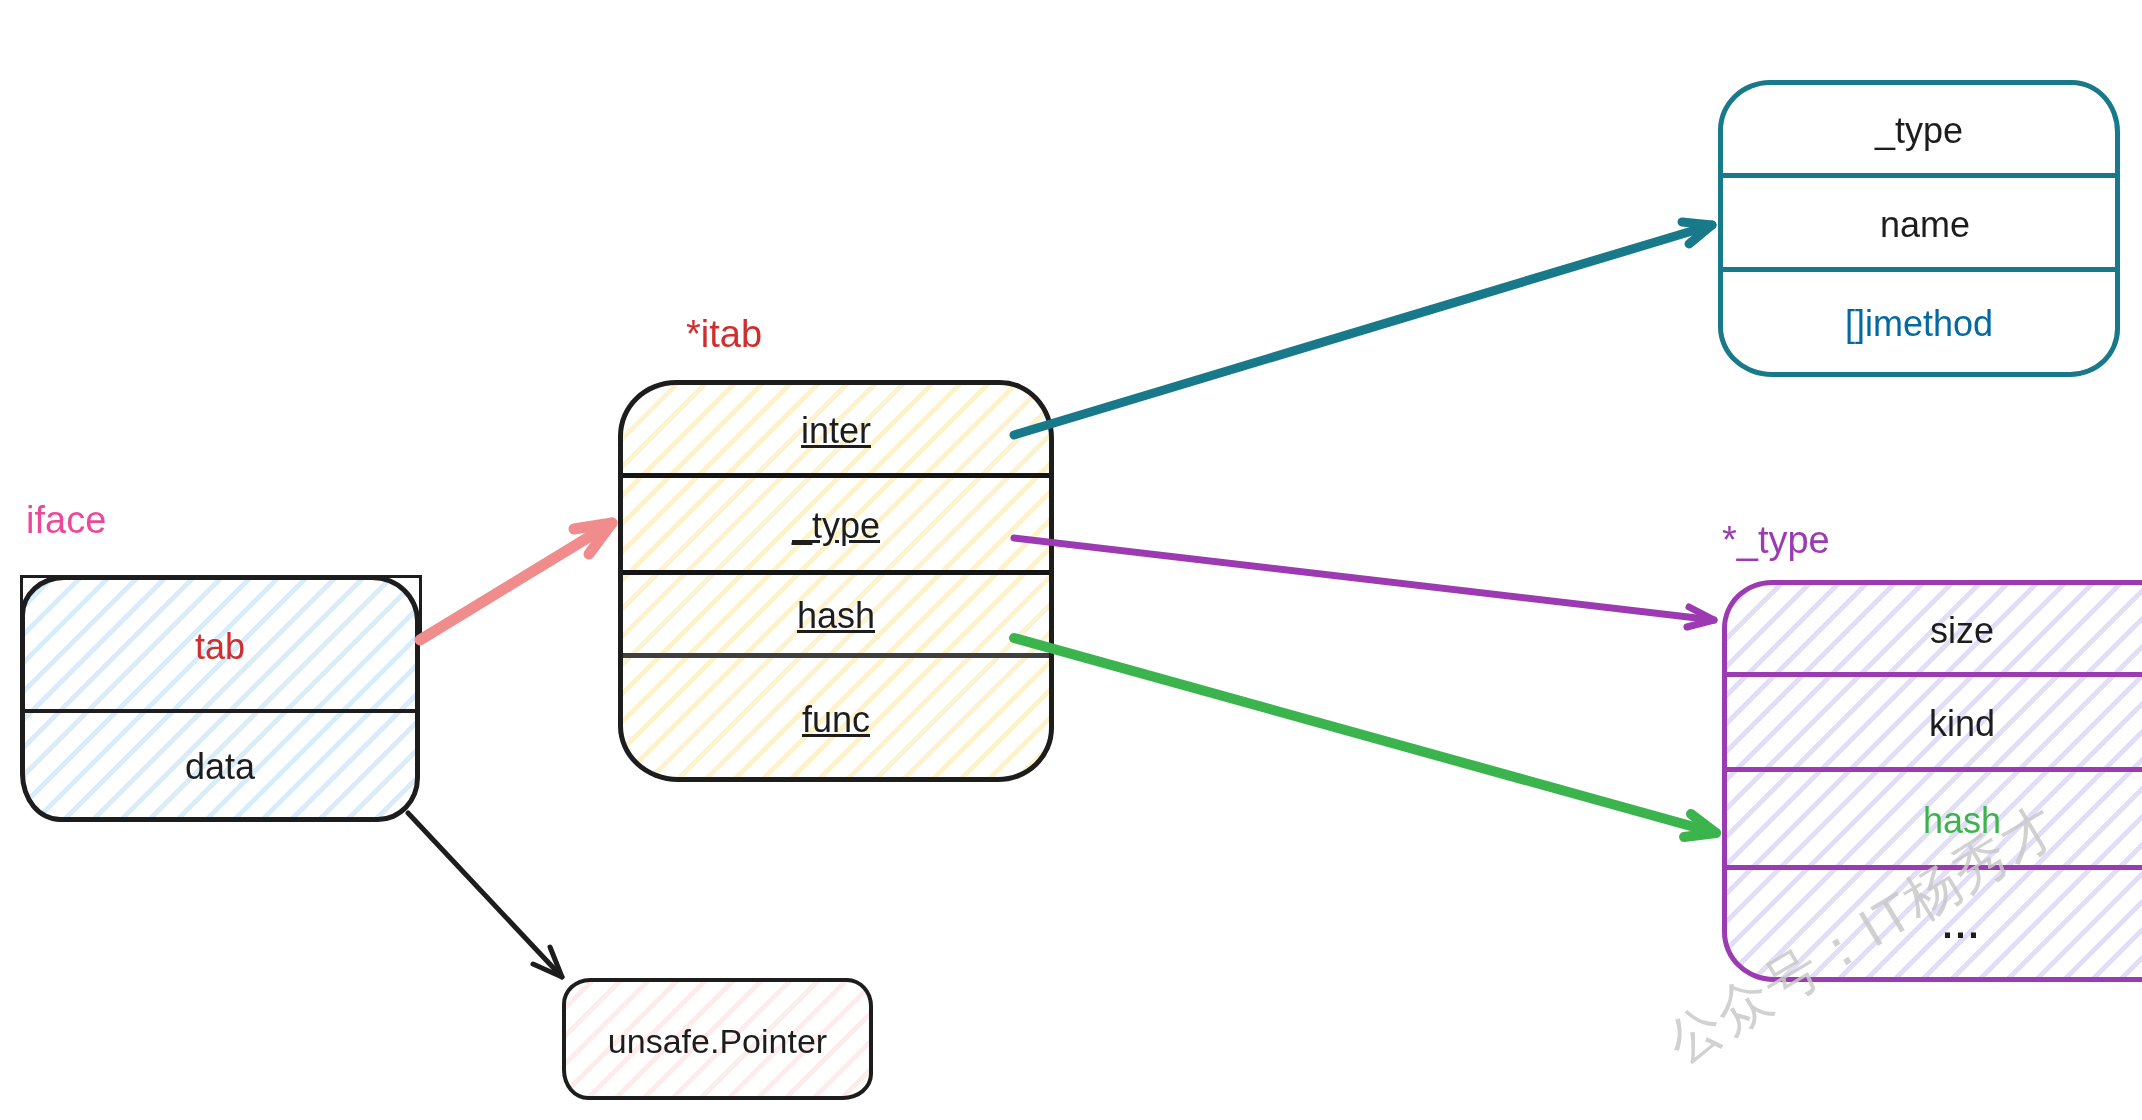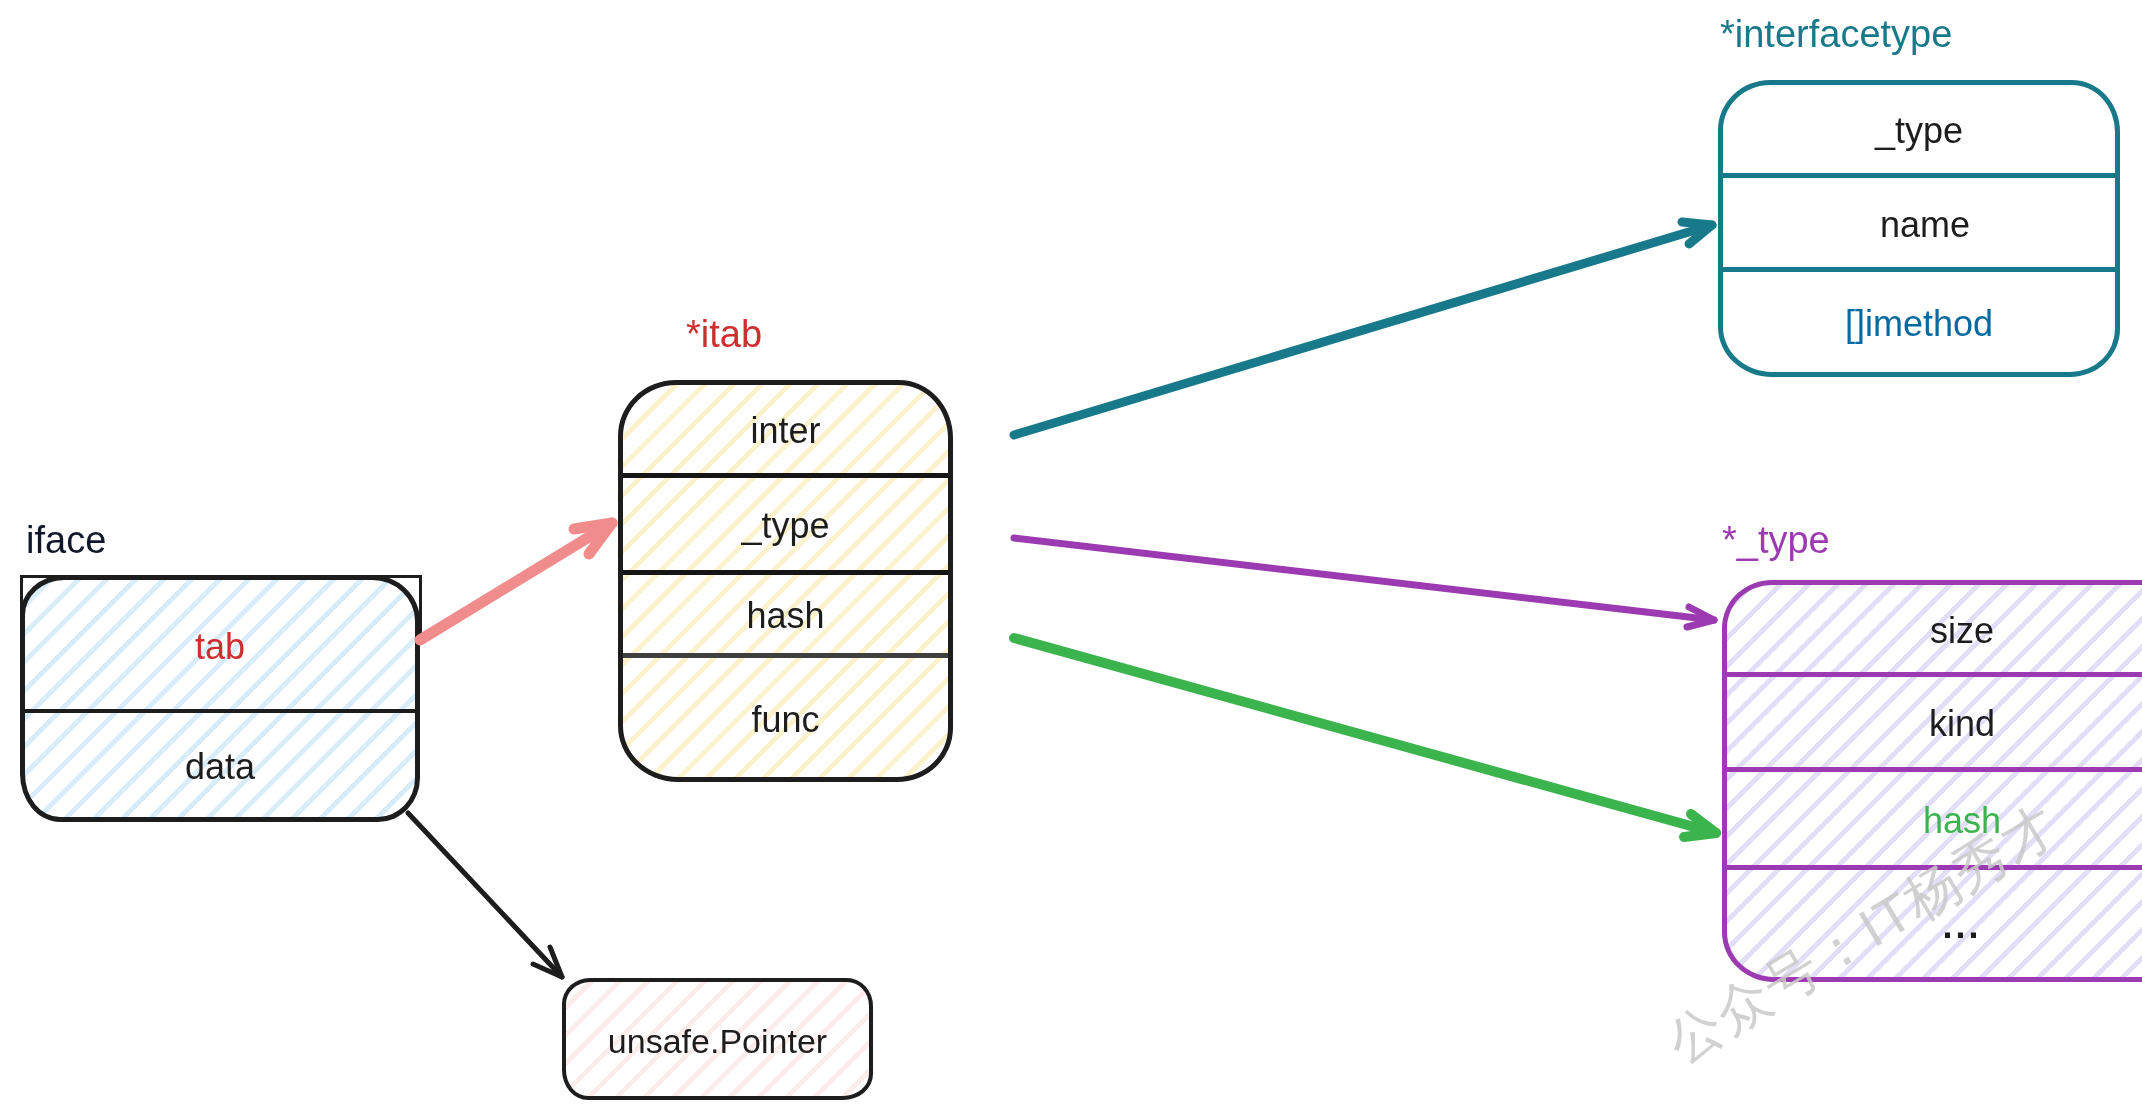--- a/index.html
+++ b/index.html
@@ -17,23 +17,23 @@
 
   
   #iface-box{left:20px;top:575px;width:400px;height:247px;
     border:5px solid #1d1d1d;border-radius:44px 48px 42px 40px/40px 46px 44px 48px;
     background:repeating-linear-gradient(135deg, rgba(0,0,0,0) 0 15px, #d9ecfa 15px 20px);}
   #iface-box .corner-rect{position:absolute;left:-5px;top:-5px;right:-7px;height:62px;
     border:3px solid #1d1d1d;border-bottom:none;}
   #iface-box .r1{height:133px;border-bottom:4px solid #1d1d1d;}
 
   
-  #itab-box{left:618px;top:380px;width:335px;height:402px;
+  #itab-box{left:618px;top:380px;width:436px;height:402px;
     border:5px solid #1d1d1d;border-radius:58px 54px 56px 60px/56px 58px 54px 56px;
-    background:repeating-linear-gradient(135deg, rgba(0,0,0,0) 0 15px, #fcf3cd 15px 20px);}
+    background:repeating-linear-gradient(135deg, rgba(0,0,0,0) 0 15px, #fcf3cd 15px 20px);text-decoration:underline;}
   #itab-box .r1{height:93px;border-bottom:5px solid #151515;}
   #itab-box .r2{height:97px;border-bottom:5px solid #151515;}
   #itab-box .r3{height:83px;border-bottom:5px solid #3f3f3f;}
 
   
   #interfacetype-box{left:1718px;top:80px;width:402px;height:297px;
     border:5px solid #17798a;border-radius:52px 48px 50px 54px/50px 52px 48px 50px;
     background:#ffffff;}
   #interfacetype-box .r1{height:93px;border-bottom:5px solid #17798a;}
   #interfacetype-box .r2{height:94px;border-bottom:5px solid #17798a;padding-left:12px;}
@@ -60,21 +60,21 @@
   
   #watermark{position:absolute;left:1640px;top:894px;width:460px;
     font-size:54px;letter-spacing:2px;white-space:nowrap;opacity:0.85;
     transform:rotate(-31deg);transform-origin:center center;}
 </style>
 </head>
 <body>
 
 <div class="canvas">
 
-  <div class="node-label" id="iface-label" style="left: 26px; top: 520px; color: #0f172a;">iface</div>
+  <div class="node-label" id="iface-label" style="left: 26px; top: 500px; color: #ec4899;">iface</div>
   <div class="box" id="iface-box">
     <div class="corner-rect"></div>
     <div class="row r1">
       <span class="cell-text" style="color: rgb(207, 46, 46);">tab</span>
     </div>
     <div class="row r2">
       <span class="cell-text" style="color: rgb(29, 29, 29);">data</span>
     </div>
   </div>
 
@@ -87,21 +87,20 @@
       <span class="cell-text" style="color: rgb(29, 29, 29);">_type</span>
     </div>
     <div class="row r3">
       <span class="cell-text" style="color: rgb(29, 29, 29);">hash</span>
     </div>
     <div class="row r4">
       <span class="cell-text" style="color: rgb(29, 29, 29);">func</span>
     </div>
   </div>
 
-  <div class="node-label" id="interfacetype-label" style="left: 1720px; top: 14px; color: rgb(23, 121, 138);">*interfacetype</div>
   <div class="box" id="interfacetype-box">
     <div class="row r1">
       <span class="cell-text" style="color: rgb(29, 29, 29);">_type</span>
     </div>
     <div class="row r2">
       <span class="cell-text" style="color: rgb(29, 29, 29);">name</span>
     </div>
     <div class="row r3">
       <span class="cell-text" style="color: #0369a1;">[]imethod</span>
     </div>

